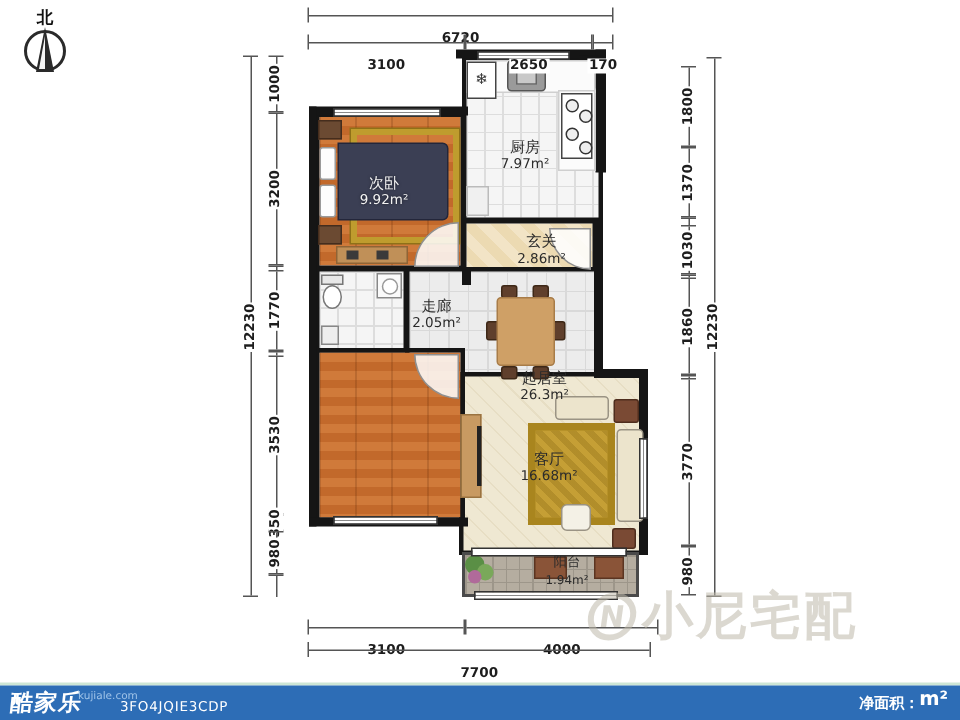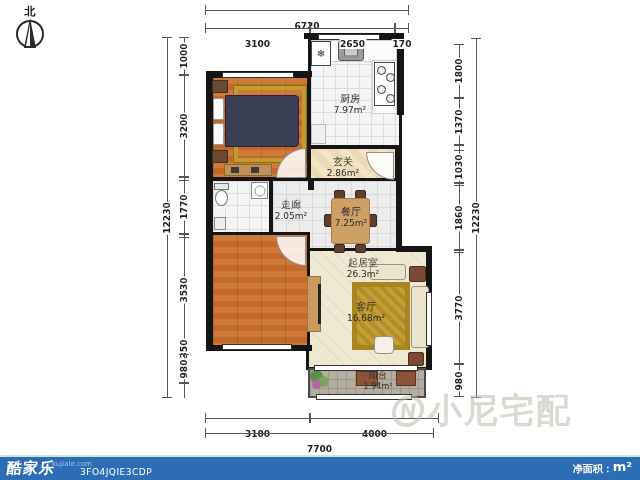--- a/index.html
+++ b/index.html
@@ -212,37 +212,37 @@
   <div class="door-arc" style="left:276px;top:236px;width:30px;height:30px;border-radius:0 0 0 100%;"></div>
   <div class="door-arc" style="left:366px;top:152px;width:28px;height:28px;border-radius:0 0 0 100%;"></div>
 
   <div class="win-h" style="left:222px;top:72px;width:72px;"></div>
   <div class="win-h" style="left:318px;top:34px;width:62px;"></div>
   <div class="win-h" style="left:222px;top:344px;width:70px;"></div>
   <div class="win-v" style="left:426px;top:292px;height:54px;"></div>
   <div class="win-h" style="left:314px;top:365px;width:104px;"></div>
   <div class="win-h" style="left:316px;top:394px;width:96px;"></div>
 
+  <div class="rlabel on-dark" style="left:226px;top:116px;width:60px;">
+    <span class="rname">次卧</span>
+      <span class="rarea">9.92m²</span>
+  </div>
   <div class="rlabel" style="left:320px;top:92px;width:60px;">
     <span class="rname">厨房</span>
       <span class="rarea">7.97m²</span>
   </div>
-  <div class="rlabel" style="left:316px;top:155px;width:54px;">
+  <div class="rlabel" style="left:334px;top:155px;width:54px;">
     <span class="rname">玄关</span>
       <span class="rarea">2.86m²</span>
   </div>
   <div class="rlabel" style="left:270px;top:198px;width:42px;">
     <span class="rname">走廊</span>
       <span class="rarea">2.05m²</span>
   </div>
-  <div class="rlabel" style="left:326px;top:205px;width:50px;">
-    <span class="rname">餐厅</span>
-      <span class="rarea">7.25m²</span>
-  </div>
-  <div class="rlabel" style="left:333px;top:256px;width:60px;">
+  <div class="rlabel" style="left:333px;top:246px;width:60px;">
     <span class="rname">起居室</span>
       <span class="rarea">26.3m²</span>
   </div>
   <div class="rlabel" style="left:336px;top:300px;width:60px;">
     <span class="rname">客厅</span>
       <span class="rarea">16.68m²</span>
   </div>
   <div class="rlabel small" style="left:360px;top:370px;width:36px;">
     <span class="rname">阳台</span>
       <span class="rarea">1.94m²</span>

